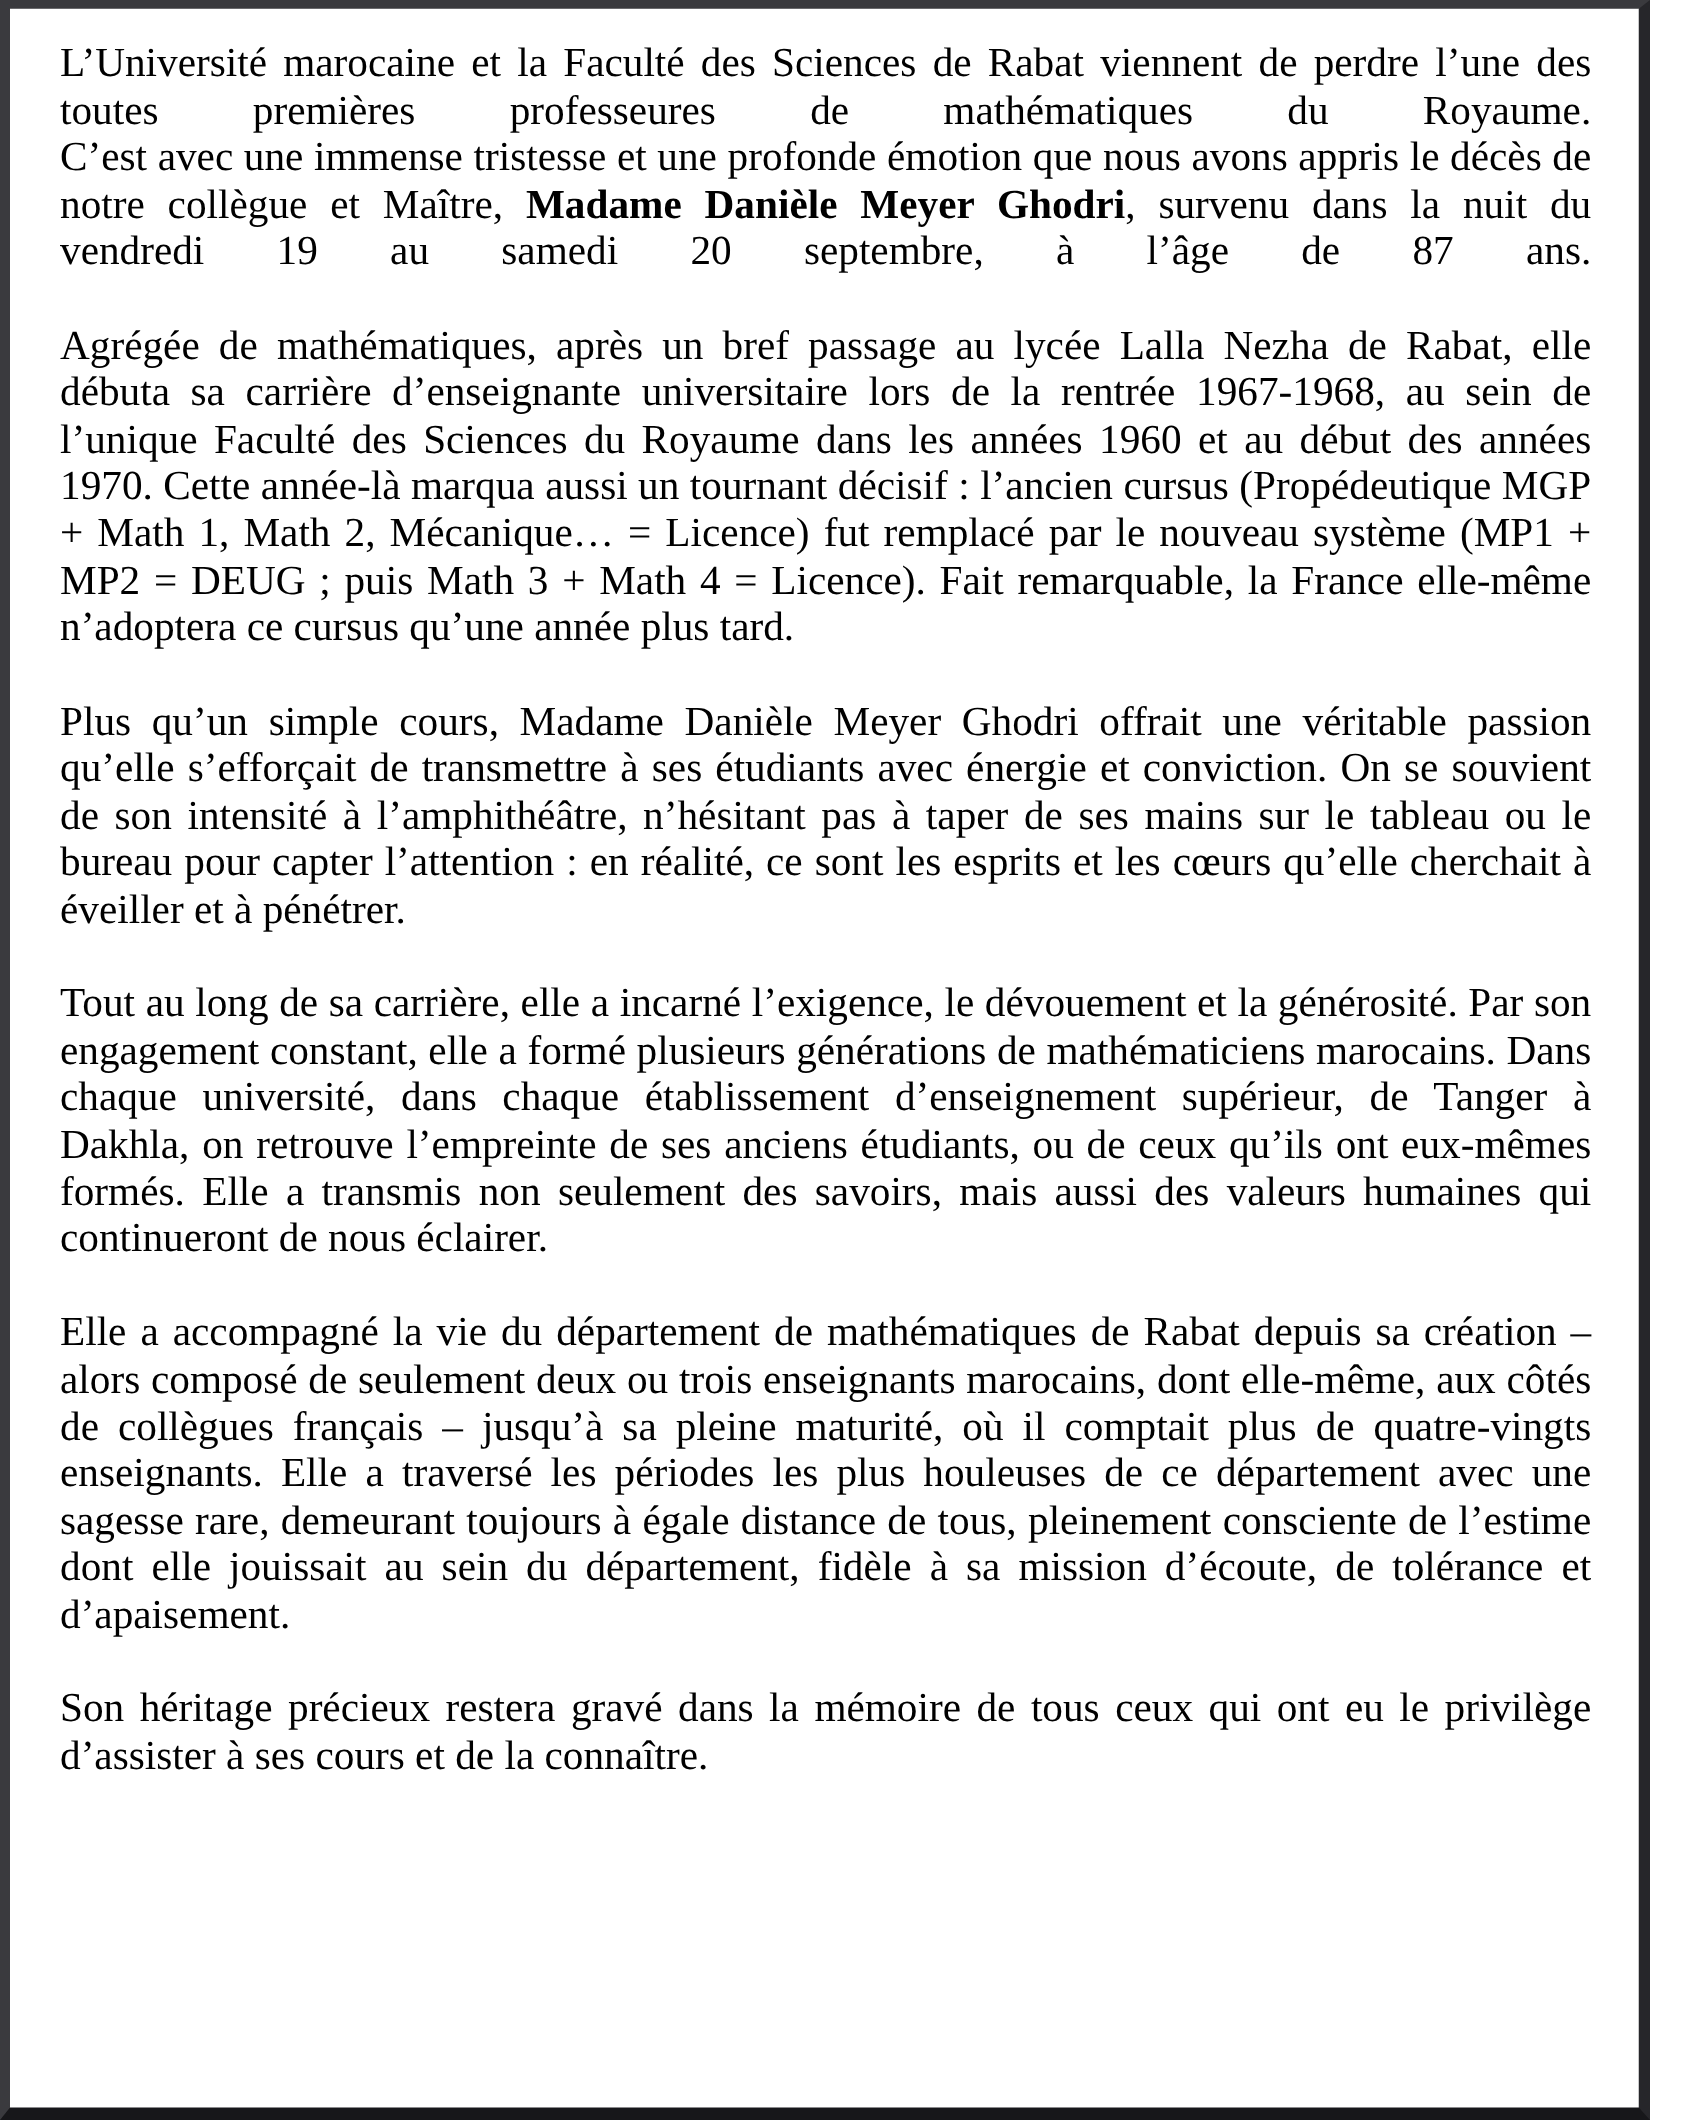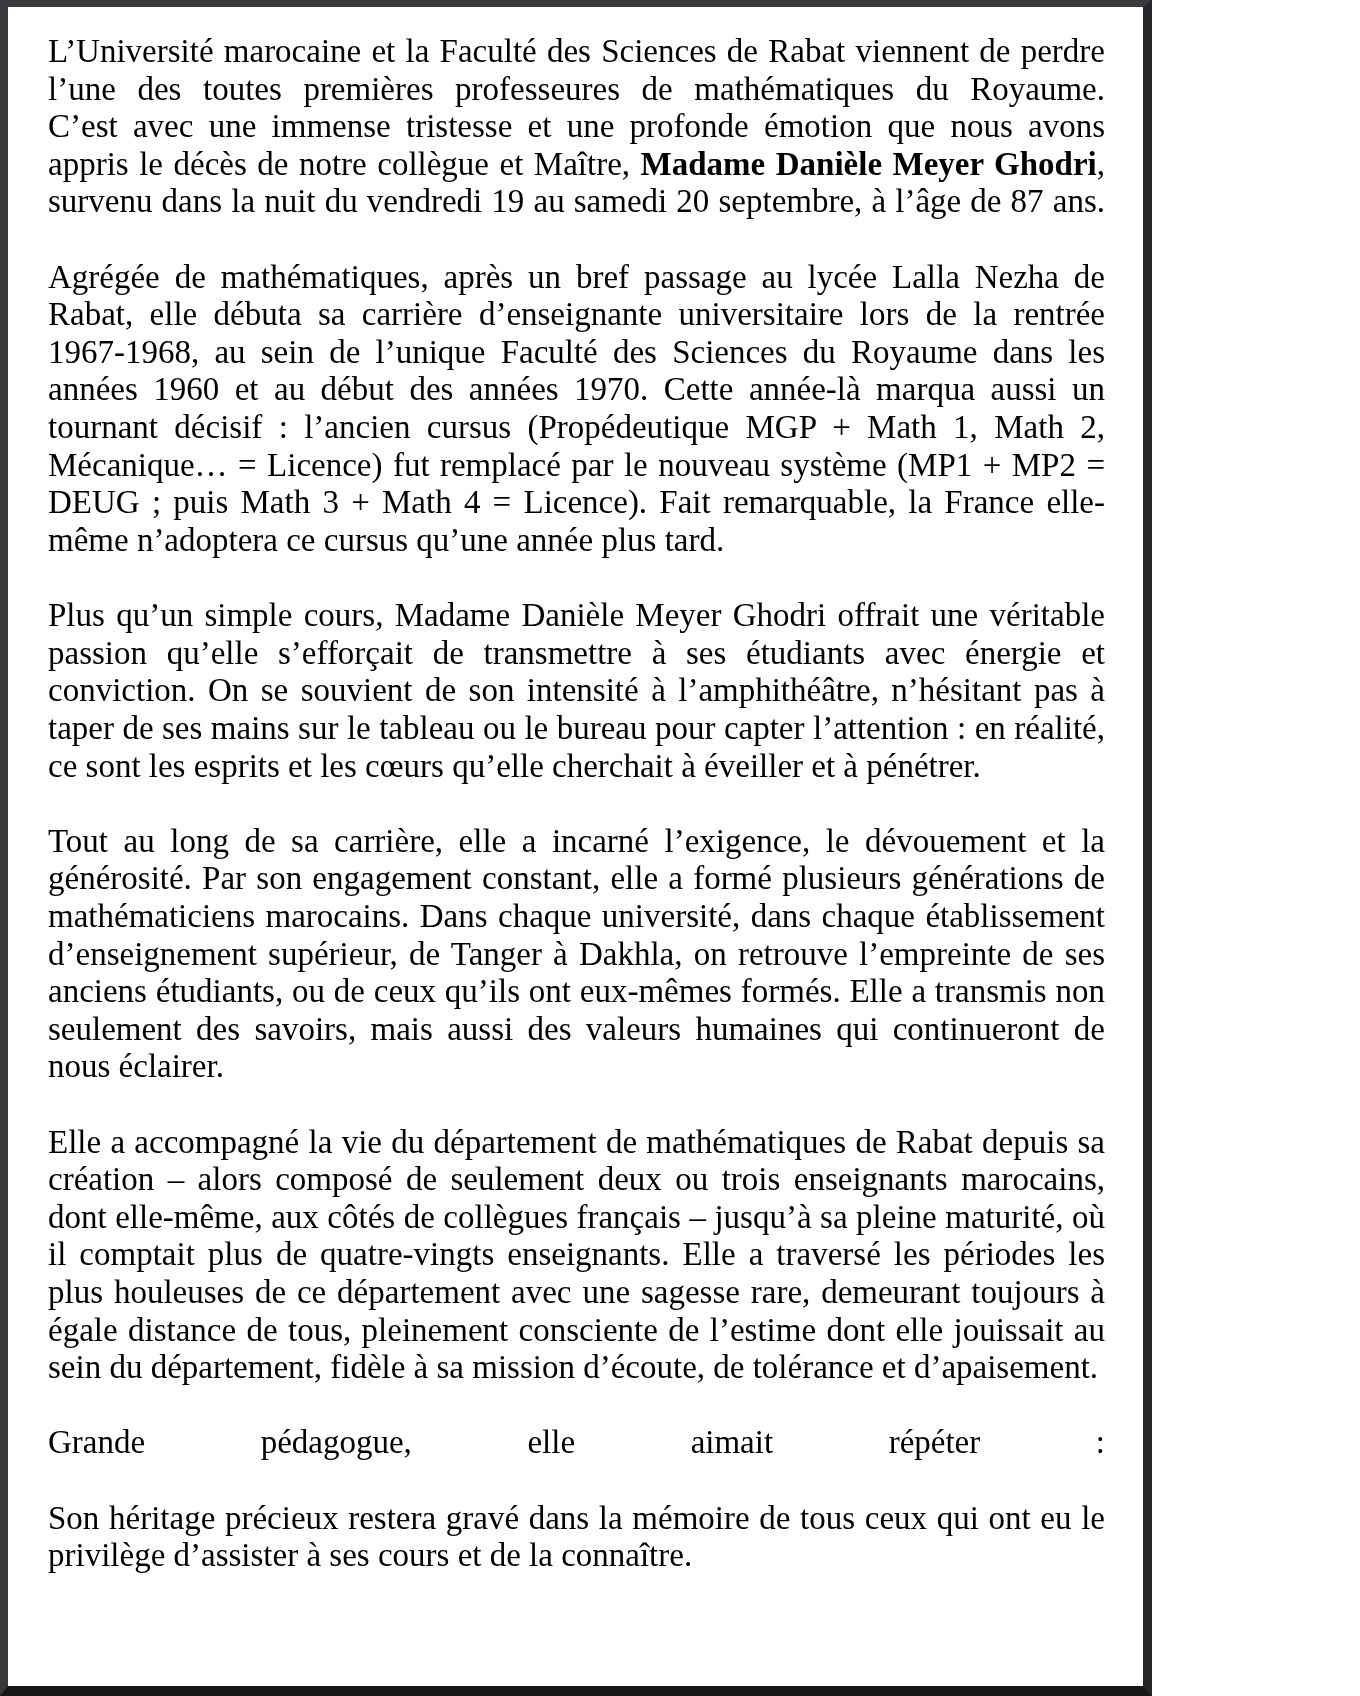--- a/index.html
+++ b/index.html
@@ -1,21 +1,21 @@
 <!DOCTYPE html>
 <html><head>
 <meta charset="utf-8">
 <style>
   html, body {
     margin: 0;
     padding: 0;
     background: #ffffff;
   }
   .page {
-    width: 1152px;
+    width: 1320px;
     height: 1696px;
     box-sizing: border-box;
     background: #ffffff;
     border-style: solid;
     border-width: 7px 9px 10px 8px;
     border-color: #3a3a3e #26262a #17171a #3a3a3e;
     padding: 26px 38px 0 40px;
     overflow: hidden;
   }
   .doc {
@@ -54,19 +54,18 @@
       <div class="para">
         <div class="seg"><span>Plus qu’un simple cours, Madame Danièle Meyer Ghodri offrait une véritable passion qu’elle s’efforçait de transmettre à ses étudiants avec énergie et conviction. On se souvient de son intensité à l’amphithéâtre, n’hésitant pas à taper de ses mains sur le tableau ou le bureau pour capter l’attention : en réalité, ce sont les esprits et les cœurs qu’elle cherchait à éveiller et à pénétrer.</span></div>
       </div>
       <div class="para">
         <div class="seg"><span>Tout au long de sa carrière, elle a incarné l’exigence, le dévouement et la générosité. Par son engagement constant, elle a formé plusieurs générations de mathématiciens marocains. Dans chaque université, dans chaque établissement d’enseignement supérieur, de Tanger à Dakhla, on retrouve l’empreinte de ses anciens étudiants, ou de ceux qu’ils ont eux-mêmes formés. Elle a transmis non seulement des savoirs, mais aussi des valeurs humaines qui continueront de nous éclairer.</span></div>
       </div>
       <div class="para">
         <div class="seg"><span>Elle a accompagné la vie du département de mathématiques de Rabat depuis sa création – alors composé de seulement deux ou trois enseignants marocains, dont elle-même, aux côtés de collègues français – jusqu’à sa pleine maturité, où il comptait plus de quatre-vingts enseignants. Elle a traversé les périodes les plus houleuses de ce département avec une sagesse rare, demeurant toujours à égale distance de tous, pleinement consciente de l’estime dont elle jouissait au sein du département, fidèle à sa mission d’écoute, de tolérance et d’apaisement.</span></div>
       </div>
       <div class="para">
-        <div class="seg stretch"><span>Grande pédagogue, elle aimait répéter :</span></div>
       </div>
       <div class="para">
         <div class="seg"><span>Son héritage précieux restera gravé dans la mémoire de tous ceux qui ont eu le privilège d’assister à ses cours et de la connaître.</span></div>
       </div>
     </div>
 </div>
 
 </body></html>

